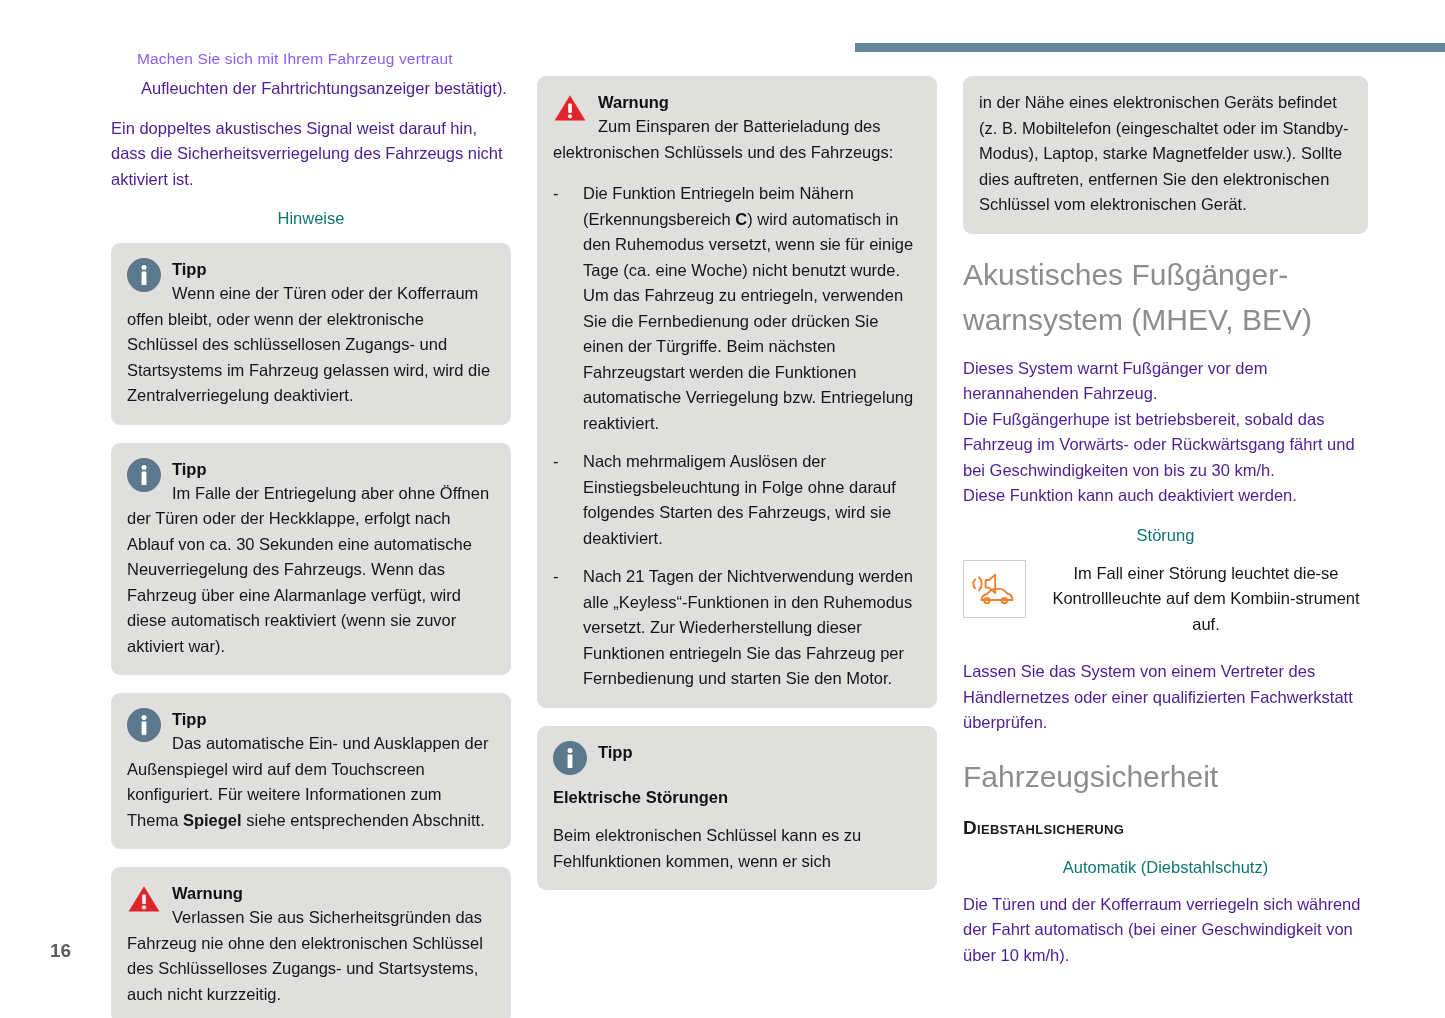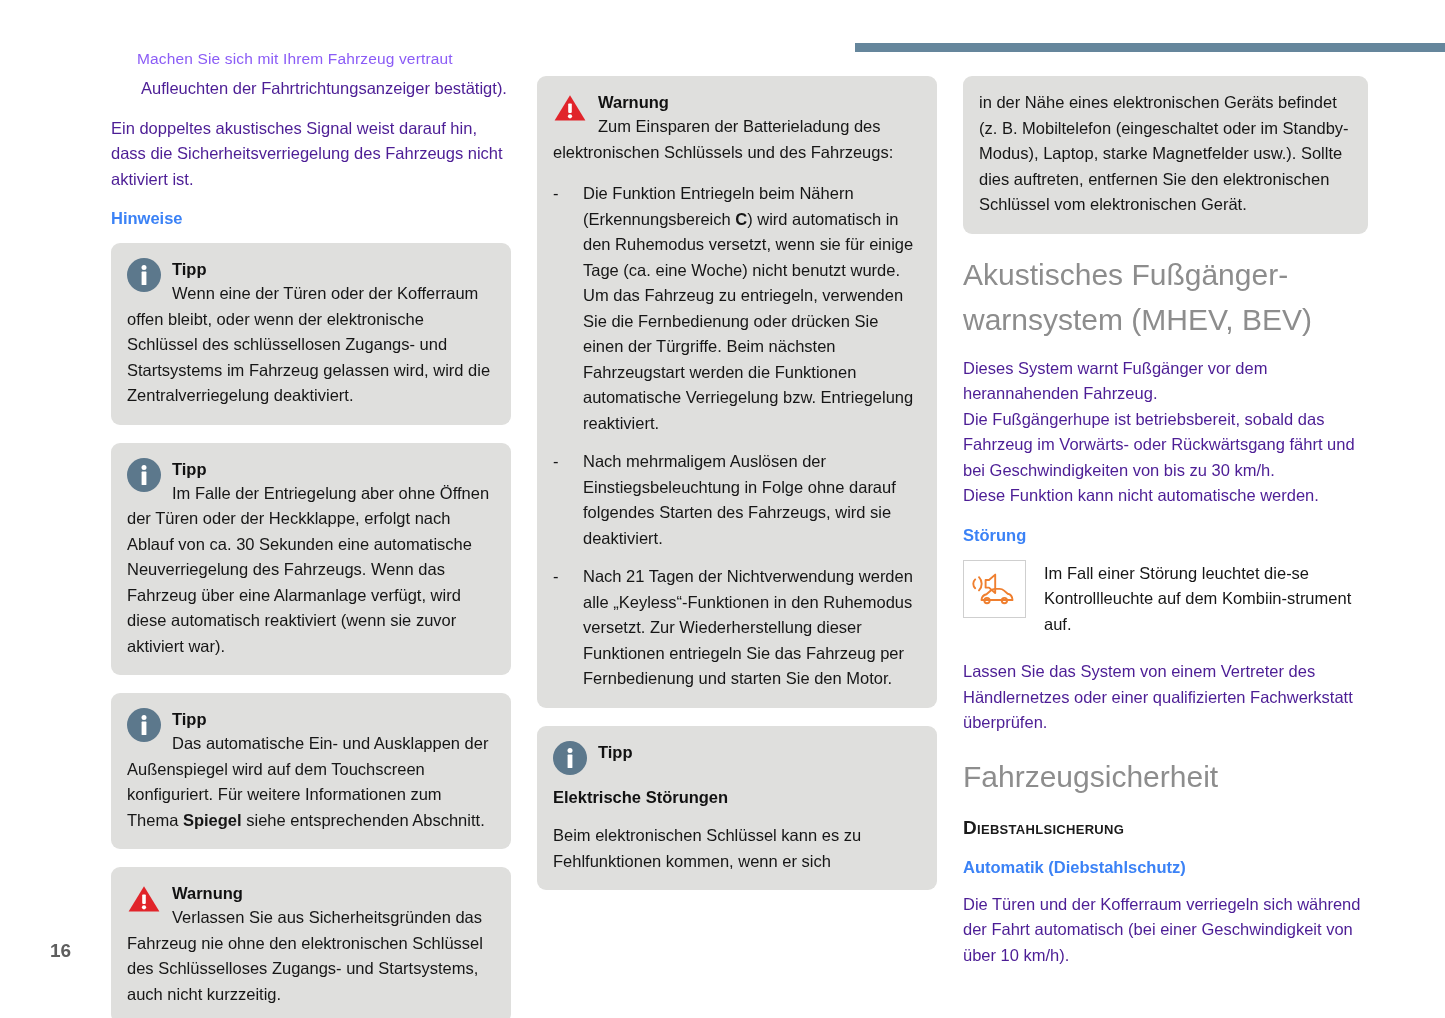--- a/index.html
+++ b/index.html
@@ -60,23 +60,24 @@
     line-height: 25.5px;
     color: #4c1d95;
     margin-bottom: 14px;
   }
   .para.indent { text-indent: 30px; }
   .para.tight { margin-bottom: 0; }
 
   .subhead {
     font-size: 16.5px;
     line-height: 25px;
-    font-weight: bold;
-    color: #3b82f6;
+    font-weight: normal;
+    color: #0f766e;
     margin-bottom: 12px;
+    text-align: center;
   }
 
   
   .box {
     background: #dfdfdd;
     border-radius: 9px;
     padding: 14px 16px 16px 16px;
     margin-bottom: 18px;
     position: relative;
   }
@@ -158,20 +159,21 @@
     margin-bottom: 14px;
   }
 
   
   .telltale-row {
     display: flex;
     align-items: flex-start;
     gap: 18px;
     margin-top: 6px;
     margin-bottom: 22px;
+    text-align: center;
   }
   .telltale-frame {
     width: 63px;
     height: 58px;
     flex: 0 0 63px;
     border: 1px solid #cfcfcf;
     background: #ffffff;
     display: flex;
     align-items: center;
     justify-content: center;
@@ -335,21 +337,21 @@
     <div class="col col-3">
 
       <div class="box box-plain">
         <div class="box-body">in der Nähe eines elektronischen Geräts befindet (z. B. Mobiltelefon (eingeschaltet oder im Standby-Modus), Laptop, starke Magnetfelder usw.). Sollte dies auftreten, entfernen Sie den elektronischen Schlüssel vom elektronischen Gerät.</div>
       </div>
 
       <h1 class="h1">Akustisches Fußgänger-warnsystem (MHEV, BEV)</h1>
 
       <div class="para tight">Dieses System warnt Fußgänger vor dem herannahenden Fahrzeug.</div>
       <div class="para tight">Die Fußgängerhupe ist betriebsbereit, sobald das Fahrzeug im Vorwärts- oder Rückwärtsgang fährt und bei Geschwindigkeiten von bis zu 30 km/h.</div>
-      <div class="para">Diese Funktion kann nicht automatische werden.</div>
+      <div class="para">Diese Funktion kann auch deaktiviert werden.</div>
 
       <div class="subhead">Störung</div>
 
       <div class="telltale-row">
         <div class="telltale-frame">
           <svg width="48" height="40" viewBox="0 0 48 40" xmlns="http://www.w3.org/2000/svg">
             <g fill="none" stroke="#ef7f2f" stroke-width="1.9" stroke-linecap="round" stroke-linejoin="round">
               <path d="M4.2 10.4 A6 6 0 0 0 4.2 19.2"></path>
               <path d="M8.0 8.2 A9.5 9.5 0 0 1 8.0 21.4"></path>
             </g>

